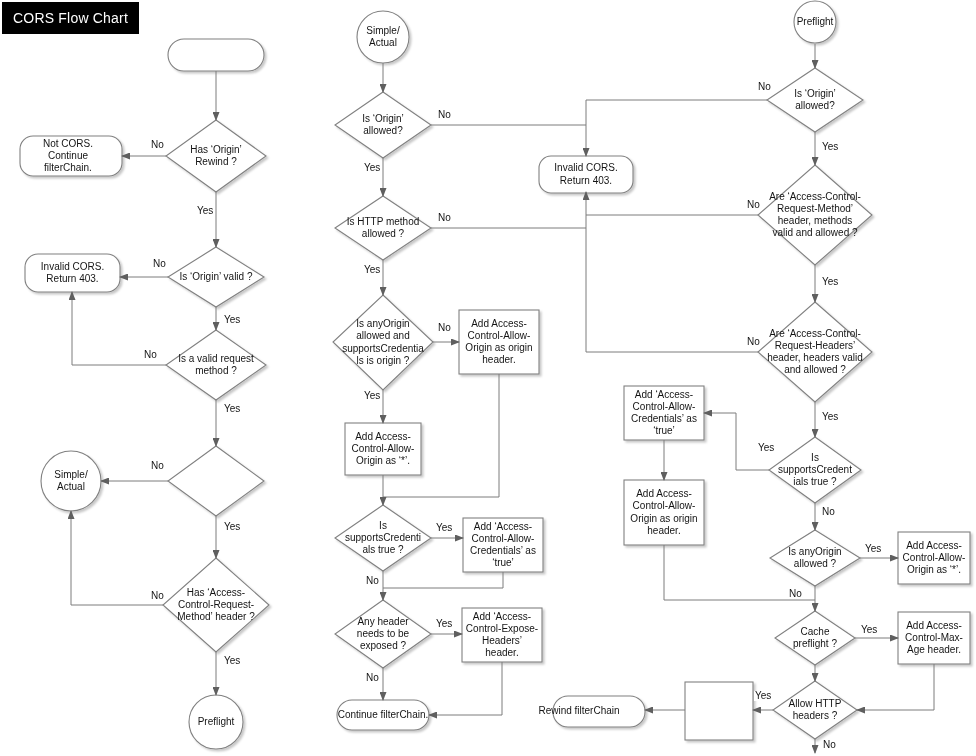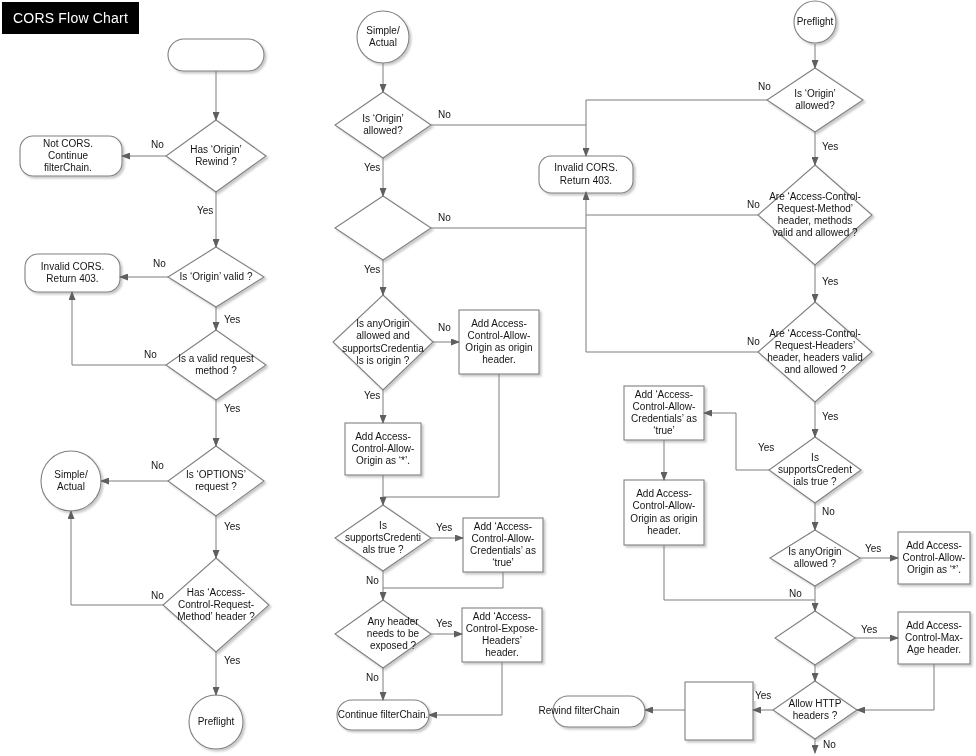--- a/index.html
+++ b/index.html
@@ -126,46 +126,47 @@
       <path class="edge" d="M685,710 H645" marker-end="url(#arw)"></path>
       <path class="edge" d="M815,739 V753" marker-end="url(#arw)"></path>
     </g>
   </svg>
 
   <div class="nl" style="left:166px;top:120px;width:100px;height:72px">Has ‘Origin’ Rewind ?</div>
   <div class="nl rc" style="left:20px;top:136px;width:96px;height:40px">Not CORS. Continue filterChain.</div>
   <div class="nl" style="left:168px;top:247px;width:96px;height:60px">Is ‘Origin’ valid ?</div>
   <div class="nl rc" style="left:25px;top:254px;width:95px;height:38px">Invalid CORS. Return 403.</div>
   <div class="nl" style="left:166px;top:330px;width:100px;height:70px">Is a valid request method ?</div>
-  <div class="nl" style="left:168px;top:446px;width:96px;height:70px">Is ‘OPTIONS’ request ?</div>
   <div class="nl rc" style="left:41px;top:451px;width:60px;height:60px">Simple/ Actual</div>
   <div class="nl" style="left:163px;top:558px;width:106px;height:94px">Has ‘Access-Control-Request-Method’ header ?</div>
   <div class="nl rc nw" style="left:189px;top:695px;width:54px;height:54px">Preflight</div>
 
   <div class="nl rc" style="left:357px;top:11px;width:52px;height:52px">Simple/ Actual</div>
   <div class="nl" style="left:335px;top:92px;width:96px;height:66px">Is ‘Origin’ allowed?</div>
   <div class="nl rc" style="left:539px;top:156px;width:94px;height:37px">Invalid CORS. Return 403.</div>
+  <div class="nl" style="left:335px;top:196px;width:96px;height:64px">Is HTTP method allowed ?</div>
   <div class="nl" style="left:333px;top:295px;width:100px;height:95px">Is anyOrigin allowed and supportsCredentials is origin ?</div>
   <div class="nl rc" style="left:459px;top:310px;width:80px;height:64px">Add Access-Control-Allow-Origin as origin header.</div>
   <div class="nl rc" style="left:345px;top:423px;width:76px;height:52px">Add Access-Control-Allow-Origin as ‘*’.</div>
   <div class="nl" style="left:335px;top:505px;width:96px;height:66px">Is supportsCredentials true ?</div>
   <div class="nl rc" style="left:463px;top:518px;width:80px;height:54px">Add ‘Access-Control-Allow-Credentials’ as ‘true’</div>
-  <div class="nl" style="left:345px;top:600px;width:96px;height:68px">Any header needs to be exposed ?</div>
+  <div class="nl" style="left:335px;top:600px;width:96px;height:68px">Any header needs to be exposed ?</div>
   <div class="nl rc" style="left:462px;top:608px;width:80px;height:54px">Add ‘Access-Control-Expose-Headers’ header.</div>
   <div class="nl rc nw" style="left:337px;top:700px;width:92px;height:30px">Continue filterChain.</div>
 
   <div class="nl rc nw" style="left:794px;top:1px;width:42px;height:42px">Preflight</div>
   <div class="nl" style="left:767px;top:68px;width:96px;height:64px">Is ‘Origin’ allowed?</div>
   <div class="nl" style="left:758px;top:165px;width:114px;height:100px">Are ‘Access-Control-Request-Method’ header, methods  valid and allowed ?</div>
   <div class="nl" style="left:758px;top:302px;width:114px;height:100px">Are ‘Access-Control-Request-Headers’ header, headers valid and allowed ?</div>
   <div class="nl rc" style="left:624px;top:386px;width:80px;height:54px">Add ‘Access-Control-Allow-Credentials’ as ‘true’</div>
   <div class="nl" style="left:769px;top:437px;width:92px;height:66px">Is supportsCredentials true ?</div>
   <div class="nl rc" style="left:624px;top:480px;width:80px;height:65px">Add Access-Control-Allow-Origin as origin header.</div>
   <div class="nl" style="left:770px;top:530px;width:90px;height:56px">Is anyOrigin allowed ?</div>
   <div class="nl rc" style="left:898px;top:532px;width:72px;height:52px">Add Access-Control-Allow-Origin as ‘*’.</div>
+  <div class="nl" style="left:775px;top:611px;width:80px;height:54px">Cache preflight ?</div>
   <div class="nl rc" style="left:898px;top:612px;width:72px;height:52px">Add Access-Control-Max-Age header.</div>
   <div class="nl" style="left:773px;top:681px;width:84px;height:58px">Allow HTTP headers ?</div>
   <div class="nl rc nw" style="left:533px;top:696px;width:92px;height:31px">Rewind filterChain</div>
 
   <span class="el" style="left:150px;top:140px">No</span>
   <span class="el" style="left:196px;top:206px">Yes</span>
   <span class="el" style="left:152px;top:259px">No</span>
   <span class="el" style="left:223px;top:315px">Yes</span>
   <span class="el" style="left:143px;top:350px">No</span>
   <span class="el" style="left:223px;top:404px">Yes</span>

